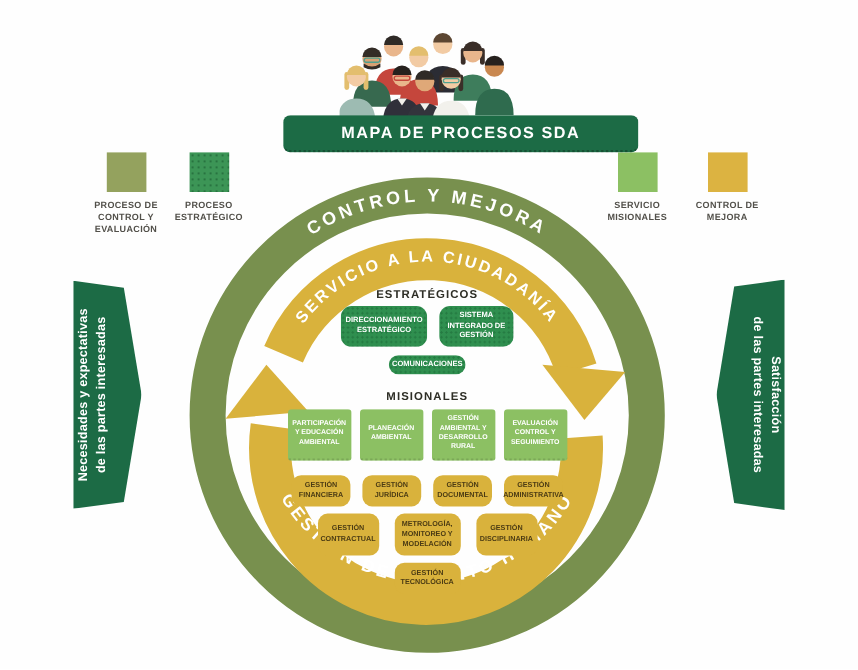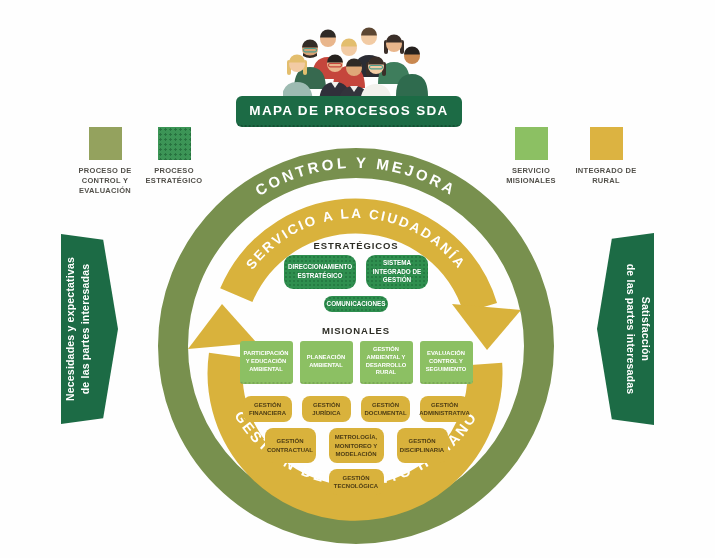--- a/index.html
+++ b/index.html
@@ -3,21 +3,21 @@
 <meta charset="utf-8">
 <style>
   html,body{margin:0;padding:0;background:#ffffff;}
   .stage{
     position:relative;width:715px;height:558px;overflow:hidden;
     background:#fefefe;font-family:"Liberation Sans",sans-serif;
     -webkit-font-smoothing:antialiased;
   }
   
   .title-banner{
-    position:absolute;left:236px;top:96px;width:226px;height:29px;
+    position:absolute;left:236px;top:96px;width:296px;height:29px;
     background:#1c6b45;border-radius:6px;color:#ffffff;
     font-size:13.5px;font-weight:bold;letter-spacing:1.3px;
     display:flex;align-items:center;justify-content:center;
     border-bottom:2px dotted rgba(0,0,0,.25);
     z-index:5;
   }
   
   .people{position:absolute;left:283px;top:24px;z-index:4;}
   
   .legend-item{position:absolute;top:127px;width:76px;text-align:center;}
@@ -187,22 +187,22 @@
   <div class="legend-item" style="left:493px">
     <div class="swatch lightgreen"></div>
     <div class="legend-label">
       <span>SERVICIO</span>
       <span>MISIONALES</span>
     </div>
   </div>
   <div class="legend-item" style="left:568px">
     <div class="swatch yellow"></div>
     <div class="legend-label">
-      <span>INTEGRADO DE</span>
-      <span>RURAL</span>
+      <span>CONTROL DE</span>
+      <span>MEJORA</span>
     </div>
   </div>
 
   <div class="side-banner left">
     <div class="vtext">
       <span>Necesidades y expectativas</span>
       <span>de las partes interesadas</span>
     </div>
   </div>
   <div class="side-banner right">

